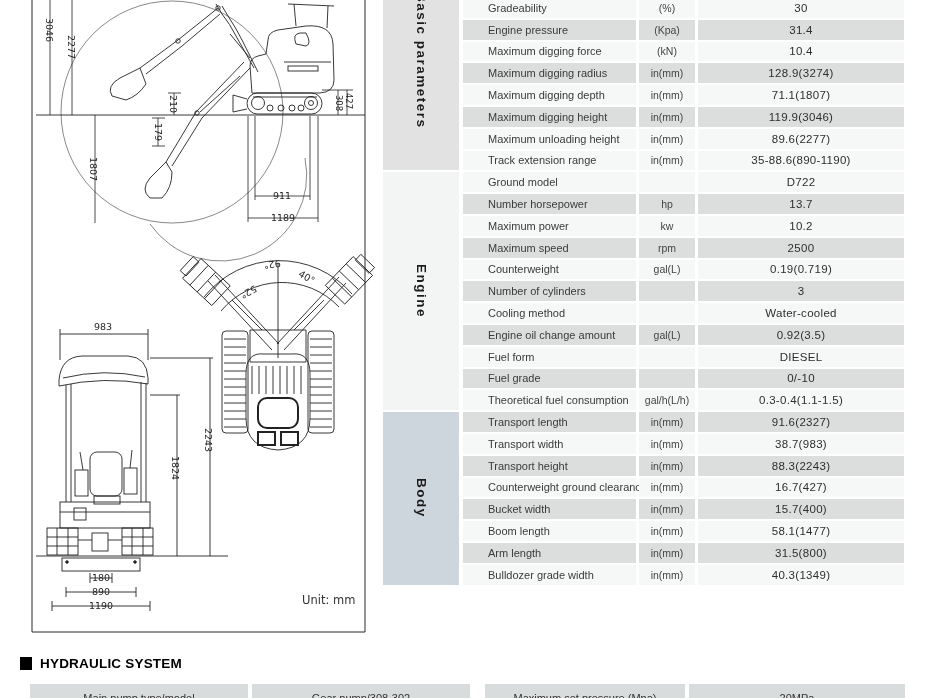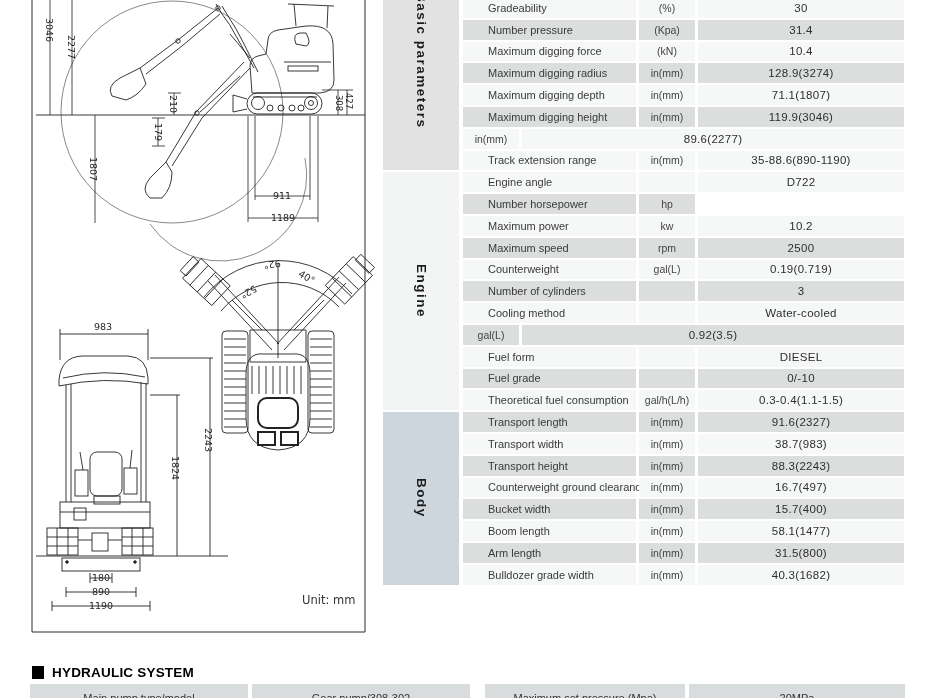--- a/index.html
+++ b/index.html
@@ -29,22 +29,22 @@
   .row { display:flex; height:19.8px; margin-bottom:2px; }
   .cell { height:100%; display:flex; align-items:center; box-sizing:border-box; }
   .row.even .cell { background:var(--row-light,#f6f7f7); }
   .row.odd  .cell { background:var(--row-gray,#dcdede); }
   .cell-name  { width:173px; padding-left:25px; margin-right:3px; font-size:11px; color:#3a3a3a; white-space:nowrap; }
   .cell-unit  { width:56px; margin-right:3px; justify-content:center; font-size:10.5px; color:#444; }
   .cell-value { flex:1; justify-content:center; font-size:11.5px; color:#2e2e2e; letter-spacing:0.3px; }
 
   
   .hydro-heading {
-    position:absolute; left:32px; top:656px; display:flex; align-items:center;
-    font-weight:bold; font-size:13.5px; color:#000; letter-spacing:0.2px;margin-top:9px;
+    position:absolute; left:20px; top:656px; display:flex; align-items:center;
+    font-weight:bold; font-size:13.5px; color:#000; letter-spacing:0.2px;
   }
   .hydro-heading .bullet { width:12px; height:13px; background:#000; margin-right:8px; display:inline-block; }
   .bt { position:absolute; top:684px; display:flex; }
   .bt-left  { left:30px; }
   .bt-right { left:485px; }
   .bt-cell {
     background:var(--bottom-cell,#d9dcdd); height:28px; line-height:28px;
     text-align:center; font-size:11px; color:#333; white-space:nowrap;
   }
   .bt-left  .bt-c1 { width:218px; margin-right:4px; }
@@ -220,21 +220,21 @@
         <span class="sec-label-text">Basic parameters</span>
       </div>
       <div class="sec-rows">
     <div class="row even">
       <div class="cell cell-name">Gradeability</div>
       <div class="cell cell-unit">(%)</div>
       <div class="cell cell-value">30</div>
     </div>
 
     <div class="row odd">
-      <div class="cell cell-name">Number pressure</div>
+      <div class="cell cell-name">Engine pressure</div>
       <div class="cell cell-unit">(Kpa)</div>
       <div class="cell cell-value">31.4</div>
     </div>
 
     <div class="row even">
       <div class="cell cell-name">Maximum digging force</div>
       <div class="cell cell-unit">(kN)</div>
       <div class="cell cell-value">10.4</div>
     </div>
 
@@ -250,48 +250,50 @@
       <div class="cell cell-value">71.1(1807)</div>
     </div>
 
     <div class="row odd">
       <div class="cell cell-name">Maximum digging height</div>
       <div class="cell cell-unit">in(mm)</div>
       <div class="cell cell-value">119.9(3046)</div>
     </div>
 
     <div class="row even">
+      <div class="cell cell-name">Maximum unloading height</div>
       <div class="cell cell-unit">in(mm)</div>
       <div class="cell cell-value">89.6(2277)</div>
     </div>
 
 
     <div class="row even">
       <div class="cell cell-name">Track extension range</div>
       <div class="cell cell-unit">in(mm)</div>
       <div class="cell cell-value">35-88.6(890-1190)</div>
     </div>
   </div>
     </div>
 
     <div class="section sec-engine">
       <div class="sec-label" style="background: rgb(243, 244, 244);">
         <span class="sec-label-text">Engine</span>
       </div>
       <div class="sec-rows">
 
     <div class="row even">
-      <div class="cell cell-name">Engine angle</div>
+      <div class="cell cell-name">Ground model</div>
       <div class="cell cell-unit"></div>
       <div class="cell cell-value">D722</div>
     </div>
 
     <div class="row odd">
       <div class="cell cell-name">Number horsepower</div>
       <div class="cell cell-unit">hp</div>
+      <div class="cell cell-value">13.7</div>
     </div>
 
     <div class="row even">
       <div class="cell cell-name">Maximum power</div>
       <div class="cell cell-unit">kw</div>
       <div class="cell cell-value">10.2</div>
     </div>
 
     <div class="row odd">
       <div class="cell cell-name">Maximum speed</div>
@@ -311,20 +313,21 @@
       <div class="cell cell-value">3</div>
     </div>
 
     <div class="row even">
       <div class="cell cell-name">Cooling method</div>
       <div class="cell cell-unit"></div>
       <div class="cell cell-value">Water-cooled</div>
     </div>
 
     <div class="row odd">
+      <div class="cell cell-name">Engine oil change amount</div>
       <div class="cell cell-unit">gal(L)</div>
       <div class="cell cell-value">0.92(3.5)</div>
     </div>
 
     <div class="row even">
       <div class="cell cell-name">Fuel form</div>
       <div class="cell cell-unit"></div>
       <div class="cell cell-value">DIESEL</div>
     </div>
 
@@ -361,21 +364,21 @@
 
     <div class="row odd">
       <div class="cell cell-name">Transport height</div>
       <div class="cell cell-unit">in(mm)</div>
       <div class="cell cell-value">88.3(2243)</div>
     </div>
 
     <div class="row even">
       <div class="cell cell-name">Counterweight ground clearance</div>
       <div class="cell cell-unit">in(mm)</div>
-      <div class="cell cell-value">16.7(497)</div>
+      <div class="cell cell-value">16.7(427)</div>
     </div>
 
     <div class="row odd">
       <div class="cell cell-name">Bucket width</div>
       <div class="cell cell-unit">in(mm)</div>
       <div class="cell cell-value">15.7(400)</div>
     </div>
 
     <div class="row even">
       <div class="cell cell-name">Boom length</div>
@@ -385,21 +388,21 @@
 
     <div class="row odd">
       <div class="cell cell-name">Arm length</div>
       <div class="cell cell-unit">in(mm)</div>
       <div class="cell cell-value">31.5(800)</div>
     </div>
 
     <div class="row even">
       <div class="cell cell-name">Bulldozer grade width</div>
       <div class="cell cell-unit">in(mm)</div>
-      <div class="cell cell-value">40.3(1682)</div>
+      <div class="cell cell-value">40.3(1349)</div>
     </div>
   </div>
     </div>
   </div>
 
   <div class="hydro-heading">
     <span class="bullet"></span>
     <span>HYDRAULIC SYSTEM</span>
   </div>
 

